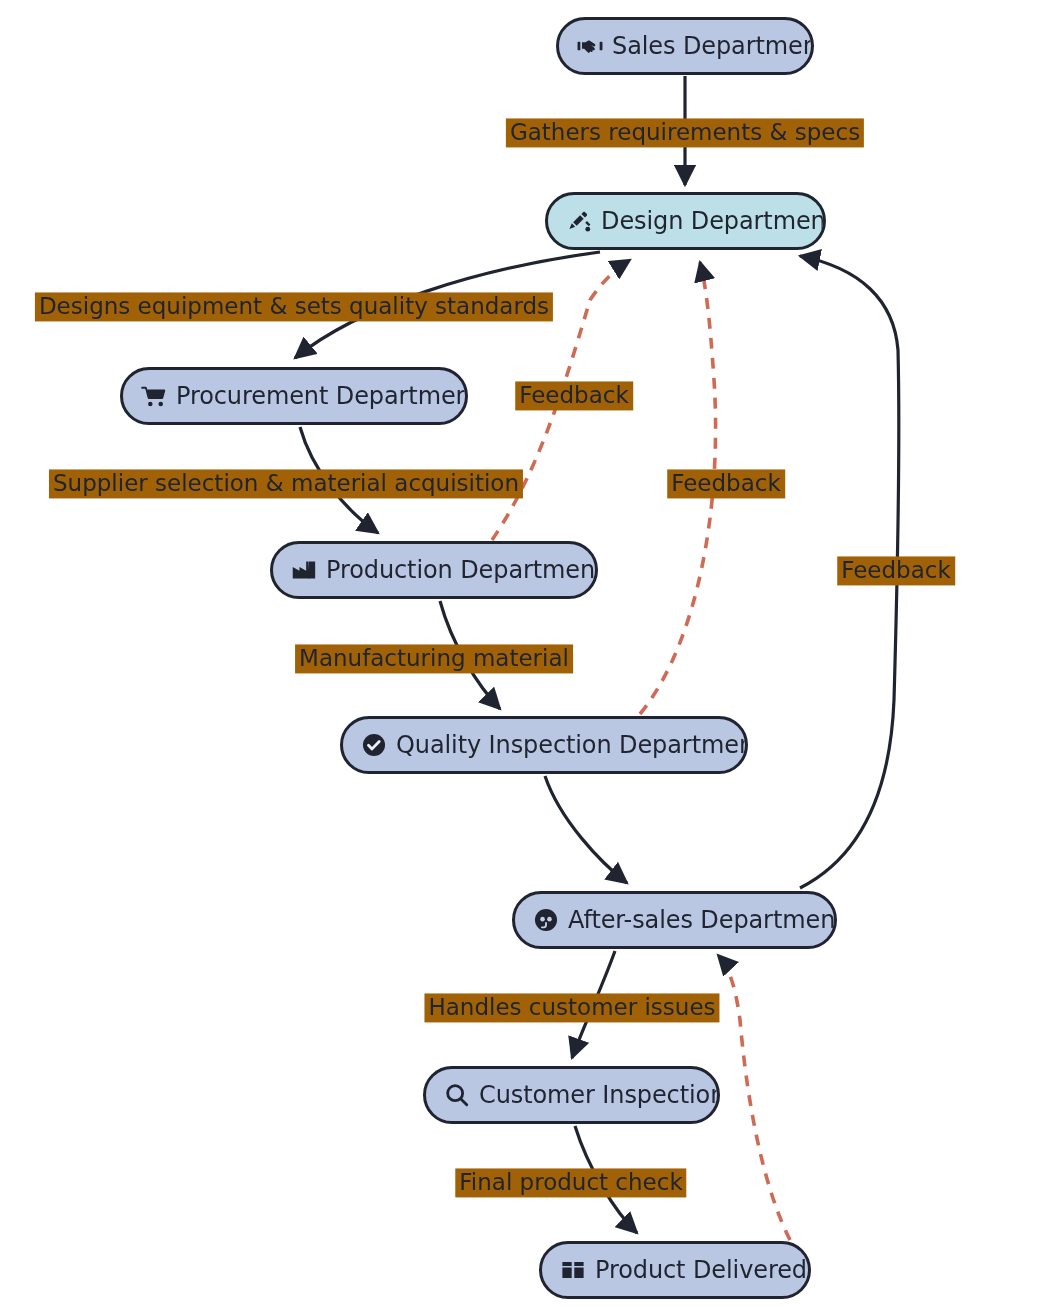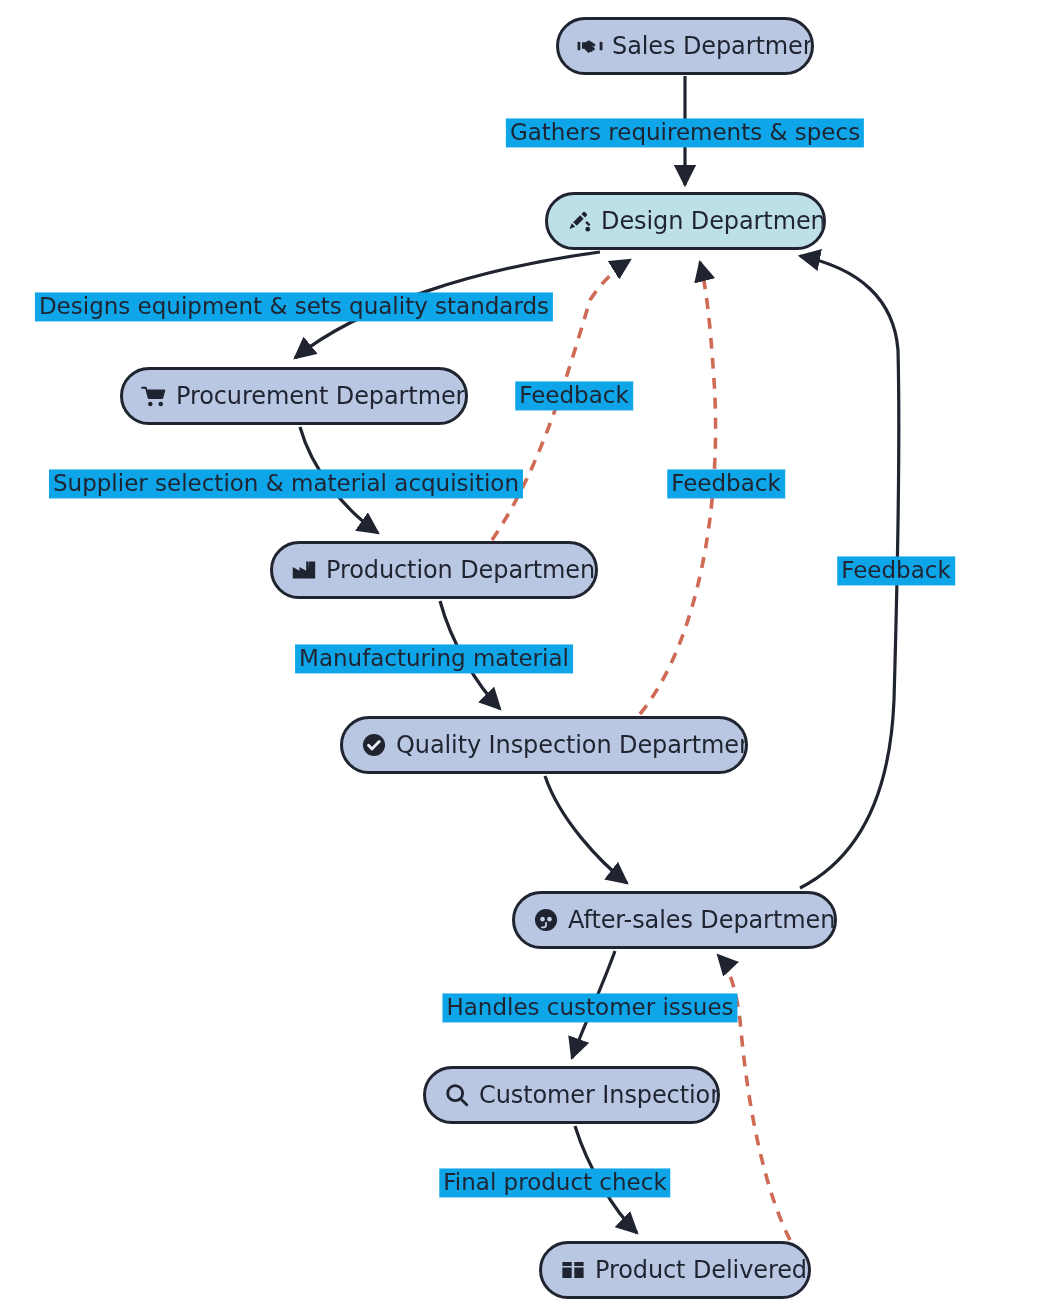--- a/index.html
+++ b/index.html
@@ -73,21 +73,21 @@
   #node-procurement  { left: 120px; top: 367px;  width: 348px; height: 58px; }
   #node-production   { left: 270px; top: 541px;  width: 328px; height: 58px; }
   #node-quality      { left: 340px; top: 716px;  width: 408px; height: 58px; }
   #node-aftersales   { left: 512px; top: 891px;  width: 325px; height: 58px; }
   #node-customer     { left: 423px; top: 1066px; width: 297px; height: 58px; }
   #node-delivered    { left: 539px; top: 1241px; width: 272px; height: 58px; }
 
   
   .edge-label {
     position: absolute;
-    background: #0ea5e9;
+    background: #a16207;
     color: #1f2430;
     font-size: 23px;
     line-height: 1.18;
     padding: 1px 4px;
     white-space: nowrap;
     transform: translate(-50%, -50%);
   }
 </style>
 </head>
 <body>
@@ -219,23 +219,23 @@
 
   <div class="edge-label" style="left:685px; top:133px;">Gathers requirements &amp; specs</div>
 
   <div class="edge-label" style="left:294px; top:307px;">Designs equipment &amp; sets quality standards</div>
 
   <div class="edge-label" style="left:286px; top:484px;">Supplier selection &amp; material acquisition</div>
 
   <div class="edge-label" style="left:434px; top:659px;">Manufacturing material</div>
 
 
-  <div class="edge-label" style="left:590px; top:1008px;text-align:center;">Handles customer issues</div>
-
-  <div class="edge-label" style="left:555px; top:1183px;">Final product check</div>
+  <div class="edge-label" style="left:572px; top:1008px;text-align:center;">Handles customer issues</div>
+
+  <div class="edge-label" style="left:571px; top:1183px;">Final product check</div>
 
   <div class="edge-label" style="left:574px; top:396px;">Feedback</div>
 
   <div class="edge-label" style="left:726px; top:484px;">Feedback</div>
 
   <div class="edge-label" style="left:896px; top:571px;">Feedback</div>
 
 </div>
 
 </body></html>

